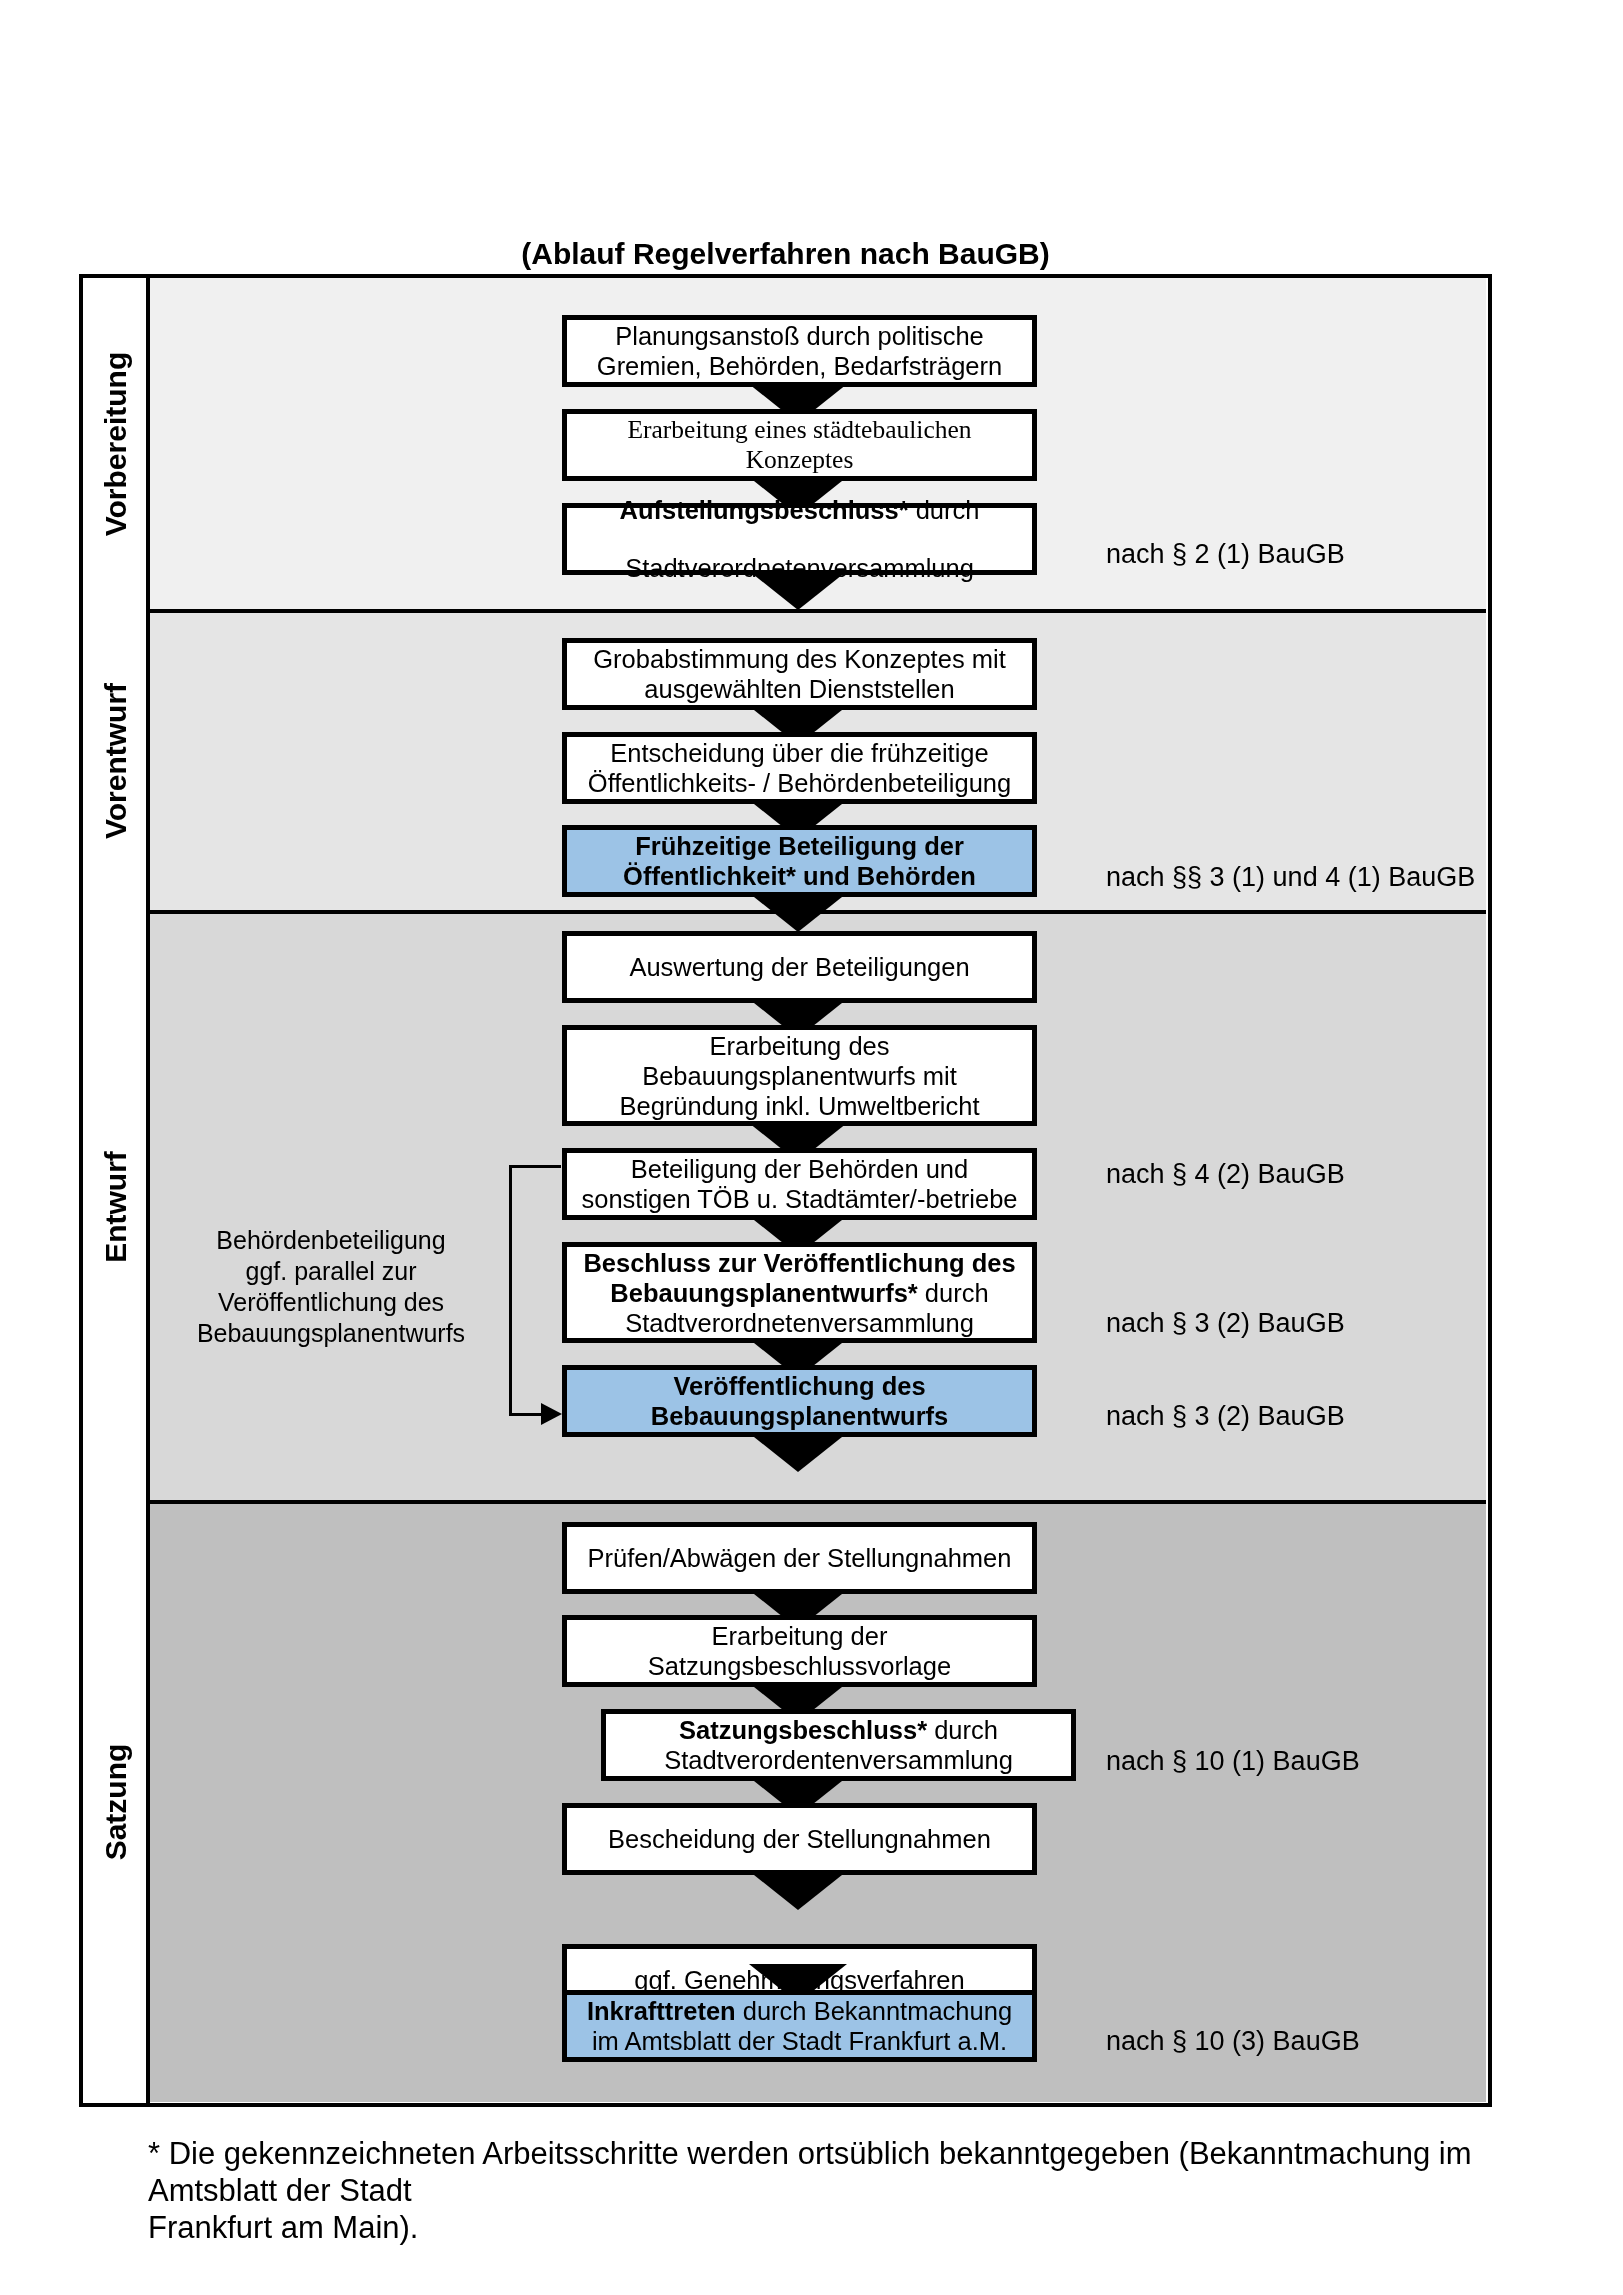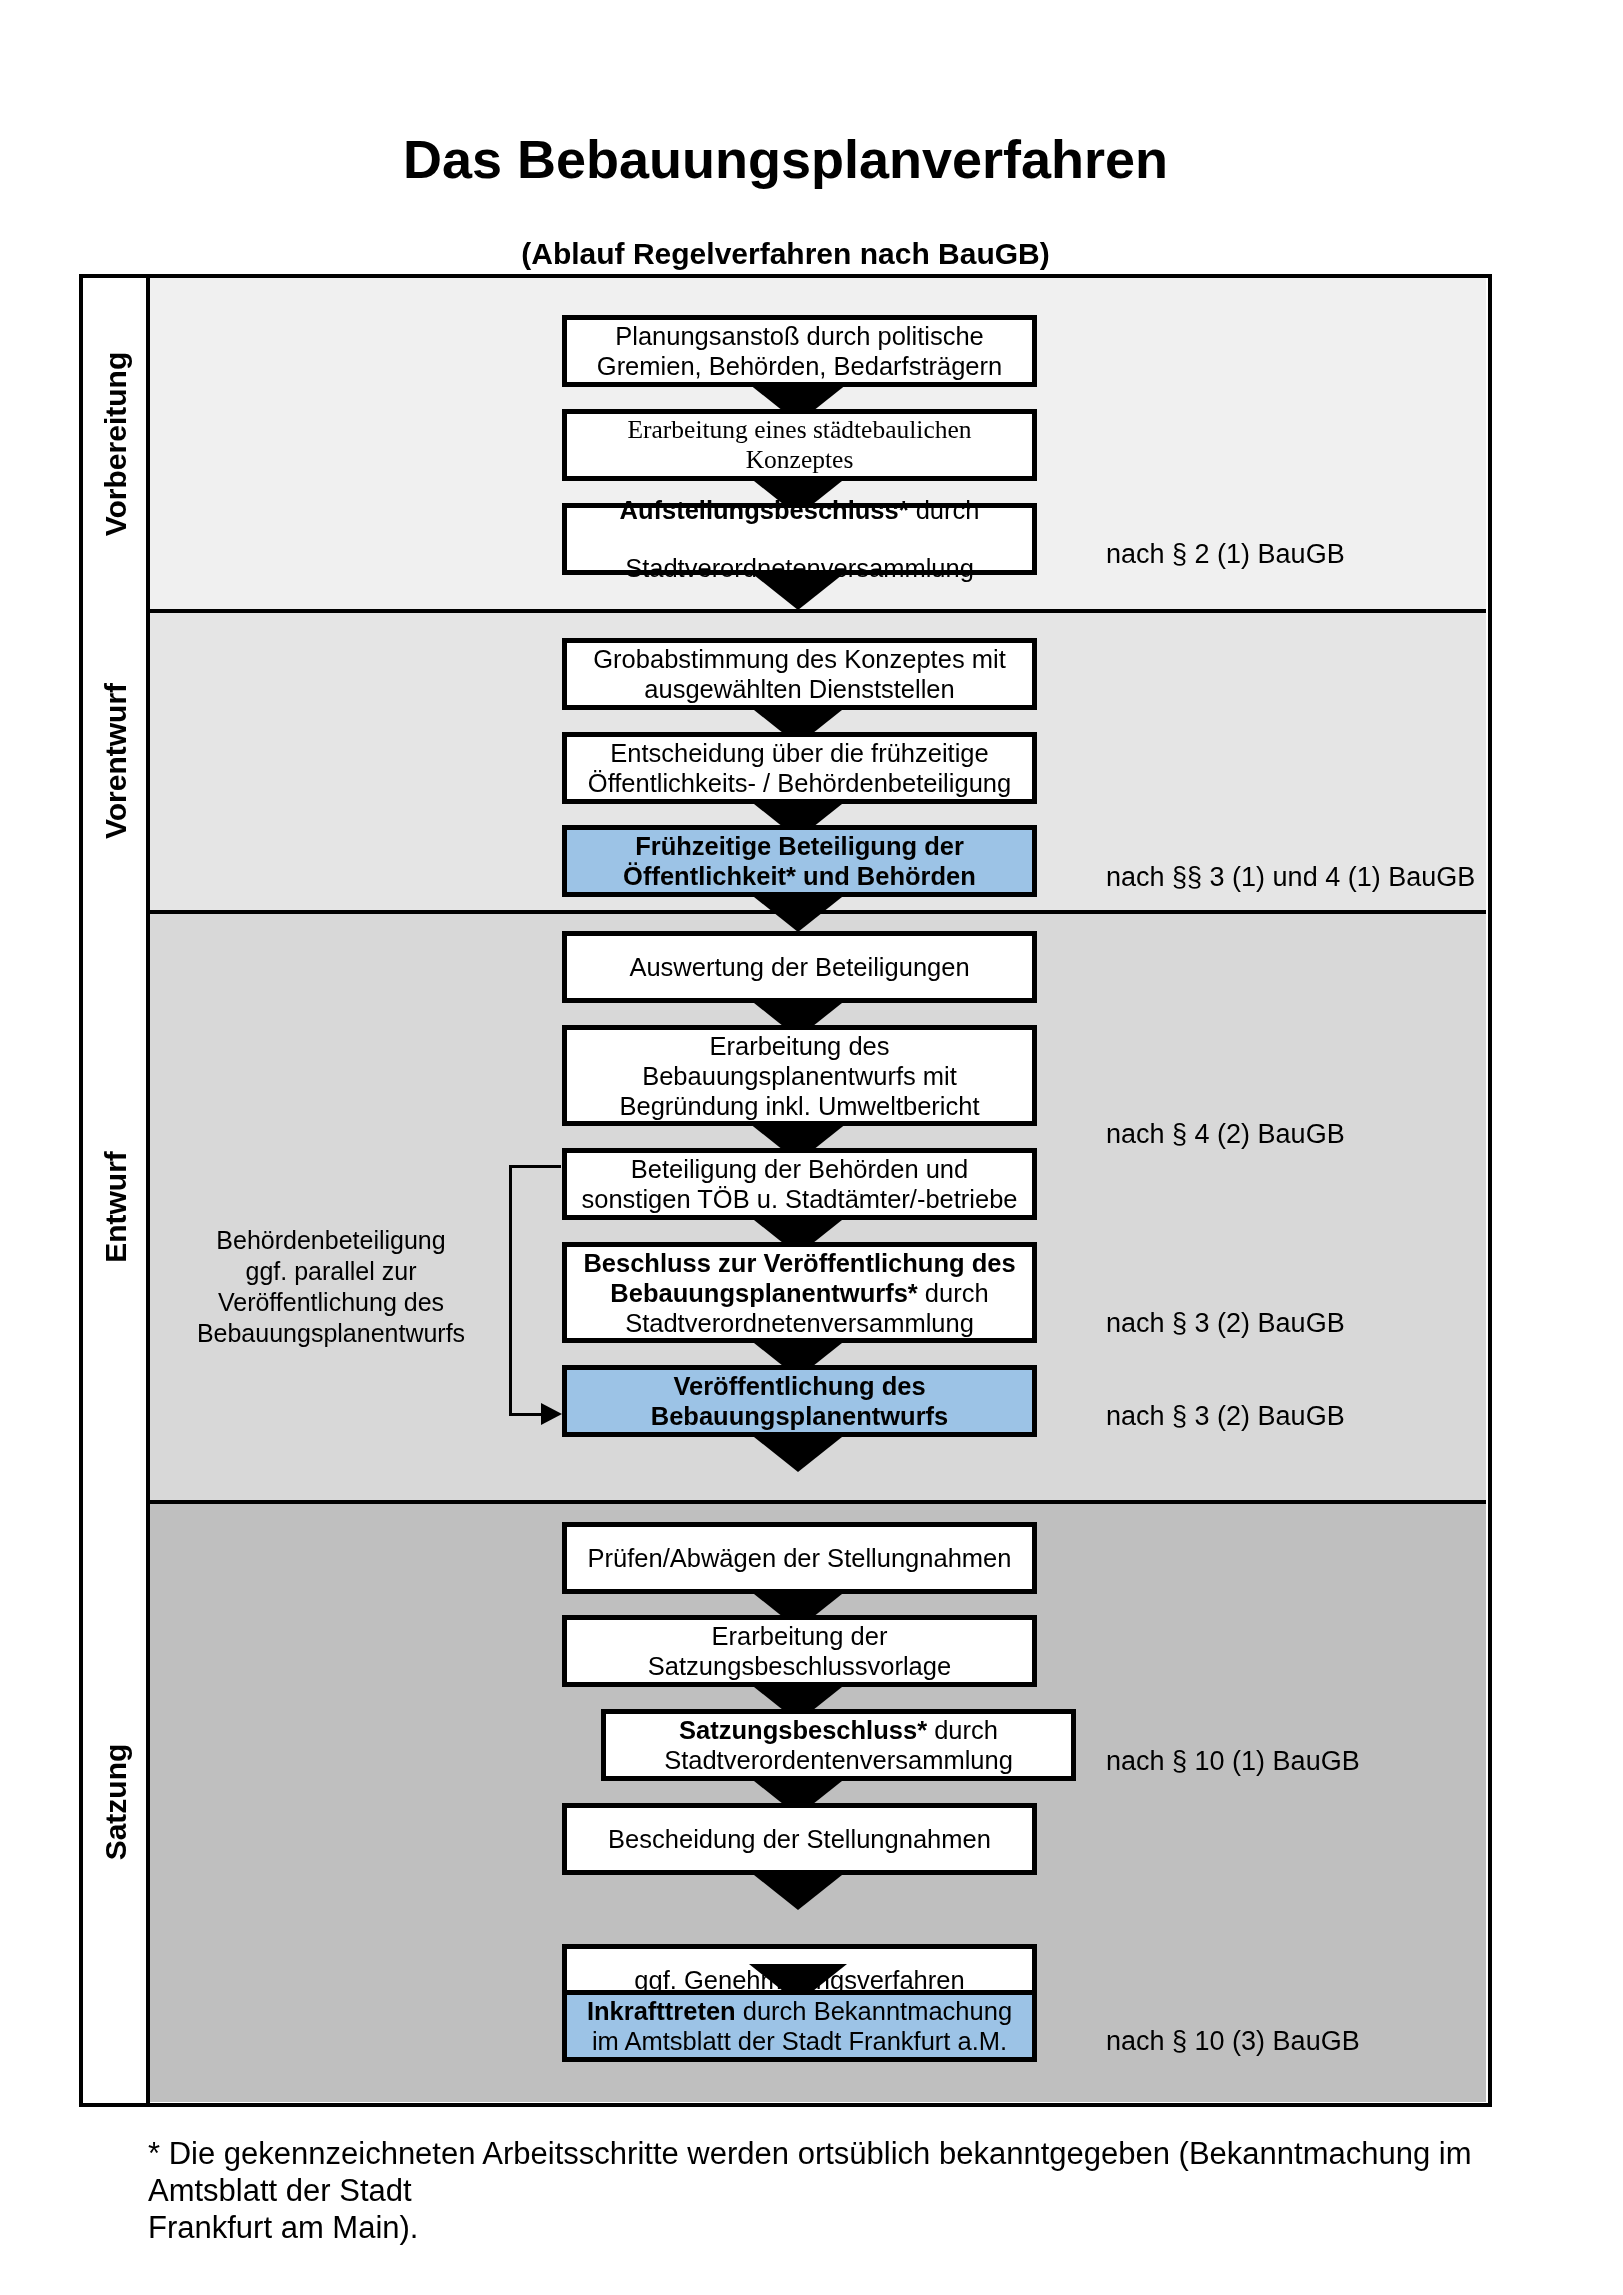--- a/index.html
+++ b/index.html
@@ -77,21 +77,20 @@
   #footnote{
     left:148px;top:2135px;width:1414px;
     font-size:31px;line-height:37px;
   }
 </style>
 </head>
 <body>
 
 <div id="page">
 
-  <div class="abs" id="doc-title">Das Bebauungsplanverfahren</div>
   <div class="abs" id="doc-subtitle">(Ablauf Regelverfahren nach BauGB)</div>
 
   <div class="abs" id="chart">
 
     <div class="rowbg" style="top:0;height:333px;background:#f0f0f0;"></div>
     <div class="rowbg" style="top:333px;height:301px;background:#e5e5e5;"></div>
     <div class="rowbg" style="top:634px;height:590px;background:#d8d8d8;"></div>
     <div class="rowbg" style="top:1224px;height:600px;background:#bfbfbf;"></div>
 
     <div class="sep" style="top:331px;"></div>
@@ -161,21 +160,21 @@
           <div class="bl"><span>Erarbeitung des</span></div>
           <div class="bl"><span>Bebauungsplanentwurfs mit</span></div>
           <div class="bl"><span>Begründung inkl. Umweltbericht</span></div>
         </div>
         <div class="arrow-down" style="top: 1123px;"></div>
         <div class="fbox" style="top: 1148px; height: 72px;">
           <div class="bl"><span>Beteiligung der Behörden und</span></div>
           <div class="bl"><span>sonstigen TÖB u. Stadtämter/-betriebe</span></div>
         </div>
         <div class="arrow-down" style="top: 1216px;"></div>
-        <div class="law" style="top: 1119px;">nach § 4 (2) BauGB</div>
+        <div class="law" style="top: 1159px;">nach § 4 (2) BauGB</div>
         <div class="fbox" style="top: 1242px; height: 101px;">
           <div class="bl"><b>Beschluss zur Veröffentlichung des</b></div>
           <div class="bl"><b>Bebauungsplanentwurfs*</b><span> durch</span></div>
           <div class="bl"><span>Stadtverordnetenversammlung</span></div>
         </div>
         <div class="arrow-down" style="top: 1339px;"></div>
         <div class="law" style="top: 1308px;">nach § 3 (2) BauGB</div>
         <div class="fbox blue" style="top: 1365px; height: 72px;">
           <div class="bl"><b>Veröffentlichung des</b></div>
           <div class="bl"><b>Bebauungsplanentwurfs</b></div>

